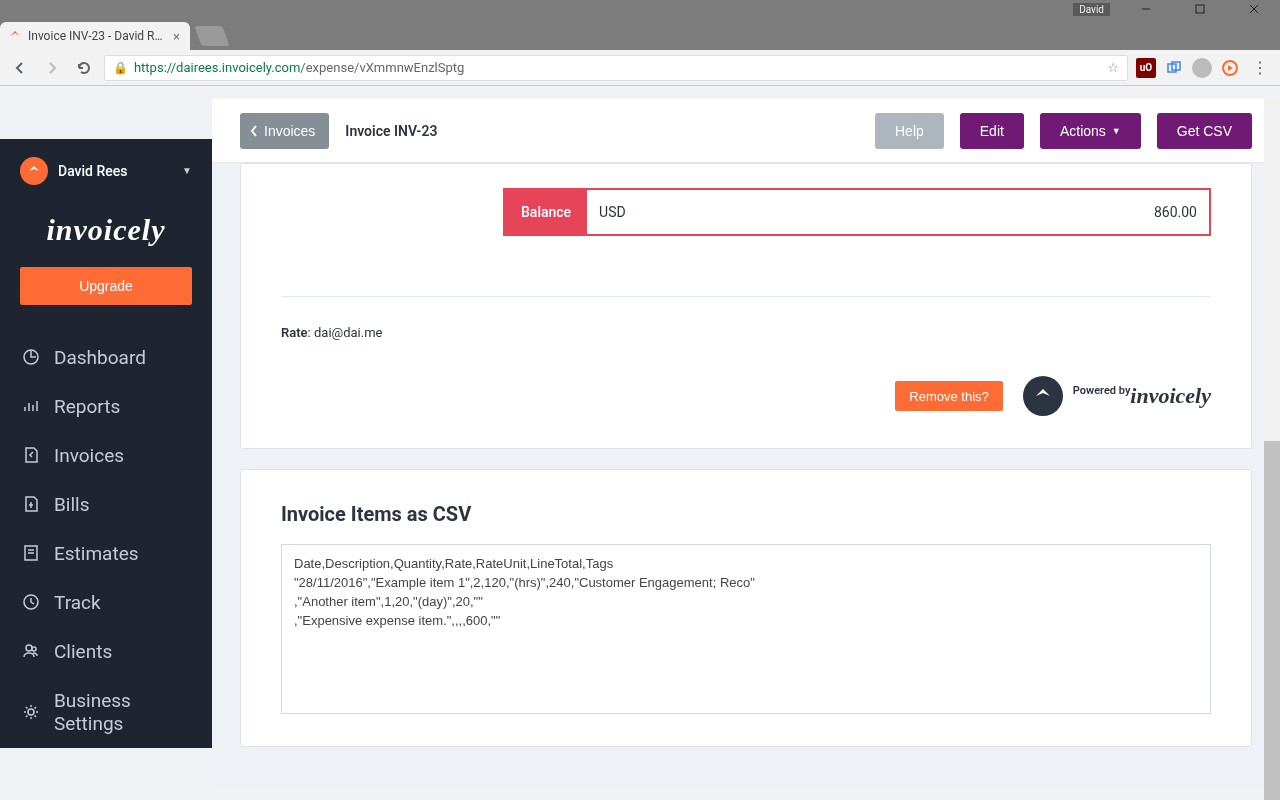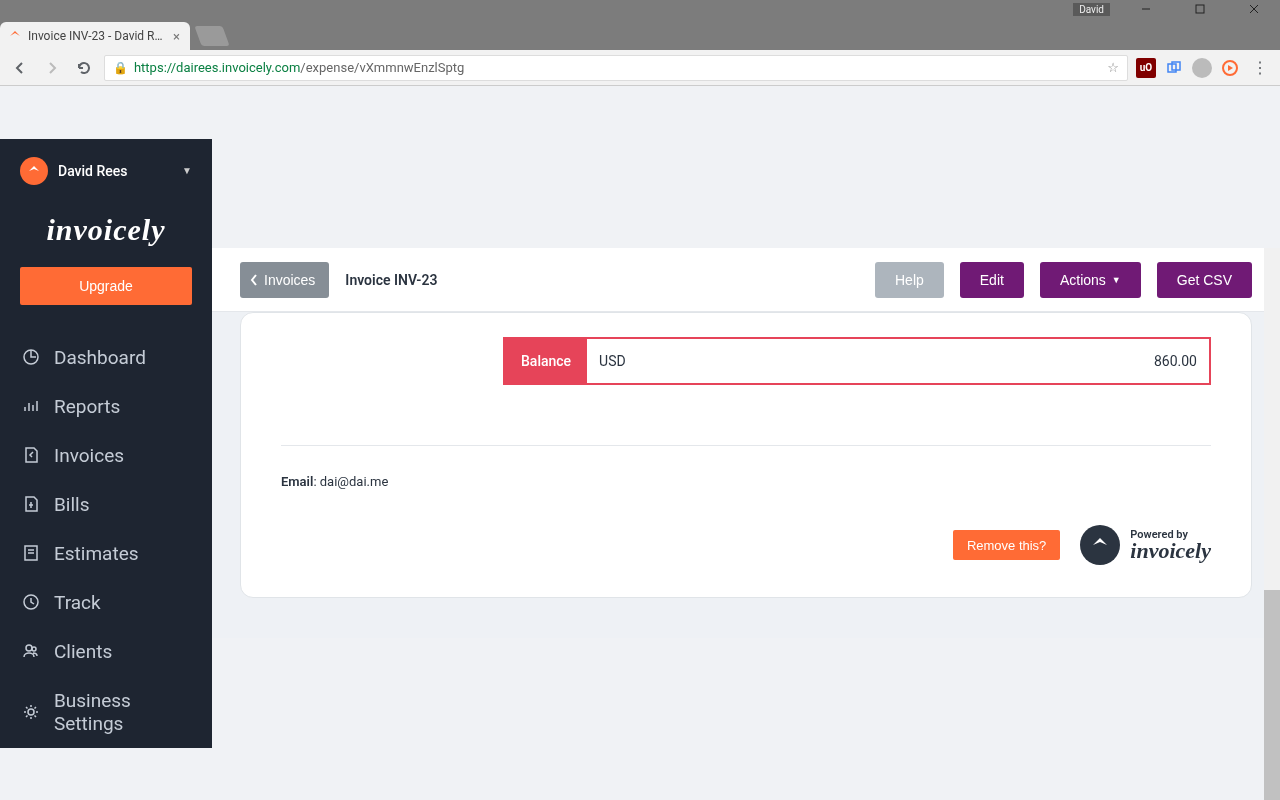--- a/index.html
+++ b/index.html
@@ -50,36 +50,36 @@
 .main { flex:1; background:#eef1f5; display:flex; flex-direction:column; position:relative; }
 .topbar { height:64px; background:#fff; border-bottom:1px solid #e4e7eb; display:flex; align-items:center; padding:0 28px; gap:16px; }
 .back-btn { background:#868e96; color:#fff; height:36px; padding:0 14px 0 10px; border:none; border-radius:3px; display:flex; align-items:center; gap:6px; font-size:14px; cursor:pointer; }
 .page-title { font-size:14px; font-weight:600; color:#2b3440; flex:1; }
 .btn { height:36px; padding:0 20px; border:none; border-radius:3px; font-size:14px; font-weight:500; cursor:pointer; display:flex; align-items:center; gap:6px; }
 .btn-help { background:#adb5bd; color:#fff; }
 .btn-orange { background:#701a75; color:#fff; }
 .btn-caret { font-size:9px; }
 
 .content { flex:1; overflow-y:auto; padding:0 28px 20px; }
-.card { background:#fff; border:1px solid #e0e4e8; border-radius:13px; padding:32px 40px; margin-bottom:20px; }
+.card { background:#fff; border:1px solid #e0e4e8; border-radius:3px; padding:32px 40px; margin-bottom:20px; }
 .card1 { padding-top:24px; }
 
 .balance-row { display:flex; margin:0 0 60px 222px; border:2px solid #e64459; height:48px; }
 .balance-label { background:#e64459; color:#fff; display:flex; align-items:center; padding:0 16px; font-size:14px; font-weight:500; }
 .balance-body { flex:1; display:flex; align-items:center; padding:0 12px; justify-content:space-between; font-size:14px; color:#2b3440; }
 
 .divider { height:1px; background:#e4e7eb; margin-bottom:28px; }
 .email-row { font-size:13px; color:#2b3440; margin-bottom:36px; }
 .email-row .lbl { font-weight:600; }
 
 .footer-row { display:flex; align-items:center; justify-content:flex-end; gap:20px; }
 .remove-btn { background:#ff6b35; color:#fff; border:none; height:30px; padding:0 14px; font-size:13px; border-radius:2px; cursor:pointer; }
 .powered { display:flex; align-items:center; gap:10px; }
 .powered-badge { width:40px; height:40px; background:#2b3440; border-radius:50%; display:flex; align-items:center; justify-content:center; }
-.powered-text { display:flex; flex-direction:column; line-height:1; }
+.powered-text { display:flex; flex-direction:row; line-height:1; }
 .powered-text .p1 { font-size:11px; color:#2b3440; font-weight:600; }
 .powered-text .p2 { font-family:Georgia,serif; font-style:italic; font-size:22px; color:#2b3440; font-weight:600; }
 
 .csv-title { font-size:20px; font-weight:700; color:#2b3440; margin-bottom:18px; }
 .csv-box { border:1px solid #d5dae0; background:#fff; padding:10px 12px; font-size:13px; color:#444; line-height:1.45; min-height:170px; font-family:Arial,sans-serif; white-space:pre-line; }
 
 
 .page-scroll { position:absolute; right:0; top:0; bottom:0; width:16px; background:#f1f1f1; }
 .page-scroll-thumb { position:absolute; right:0; width:16px; background:#c1c1c1; }
 </style>
@@ -270,37 +270,44 @@
       <div class="card card1">
         <div class="balance-row">
           <div class="balance-label">Balance</div>
           <div class="balance-body">
             <span>USD</span>
             <span>860.00</span>
           </div>
         </div>
         <div class="divider"></div>
         <div class="email-row">
-          <span class="lbl">Email</span><span>: dai@dai.me</span>
+          <span class="lbl">Rate</span><span>: dai@dai.me</span>
         </div>
         <div class="footer-row">
           <button class="remove-btn">Remove this?</button>
           <div class="powered">
             <div class="powered-badge">
               <svg width="20" height="20" viewBox="0 0 20 20">
                   <path d="M3 10 L10 3 L17 10 L10 7 Z" fill="#fff"></path>
                 </svg>
             </div>
             <div class="powered-text">
               <span class="p1">Powered by</span>
               <span class="p2">invoicely</span>
             </div>
           </div>
         </div>
       </div>
 
+      <div class="card">
+        <div class="csv-title">Invoice Items as CSV</div>
+        <div class="csv-box">Date,Description,Quantity,Rate,RateUnit,LineTotal,Tags
+"28/11/2016","Example item 1",2,120,"(hrs)",240,"Customer Engagement; Reco"
+,"Another item",1,20,"(day)",20,""
+,"Expensive expense item.",,,,600,""</div>
+      </div>
     </div>
 
     <div class="page-scroll">
       <div class="page-scroll-thumb" style="top:342px;height:370px;"></div>
     </div>
   </div>
 </div>
 
 </body></html>

